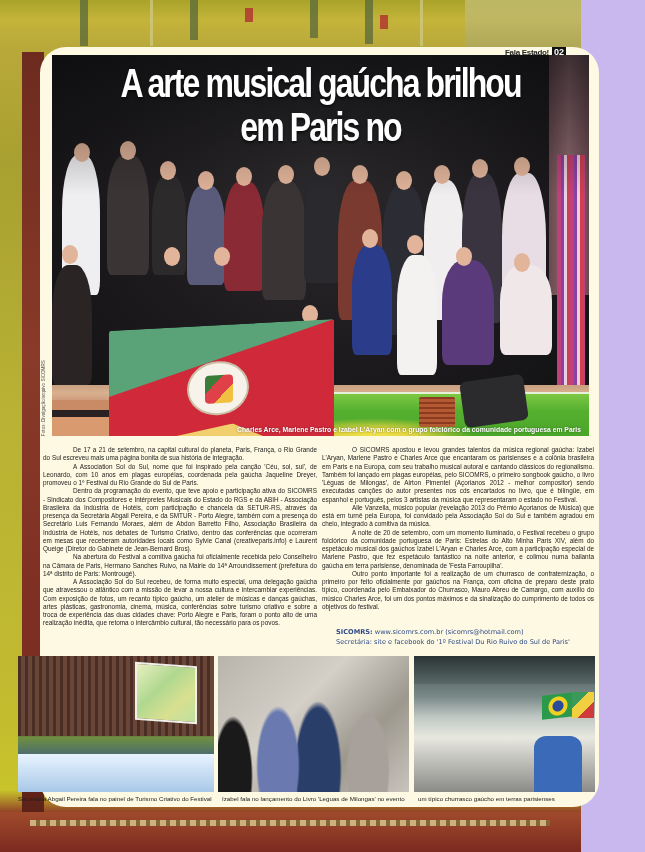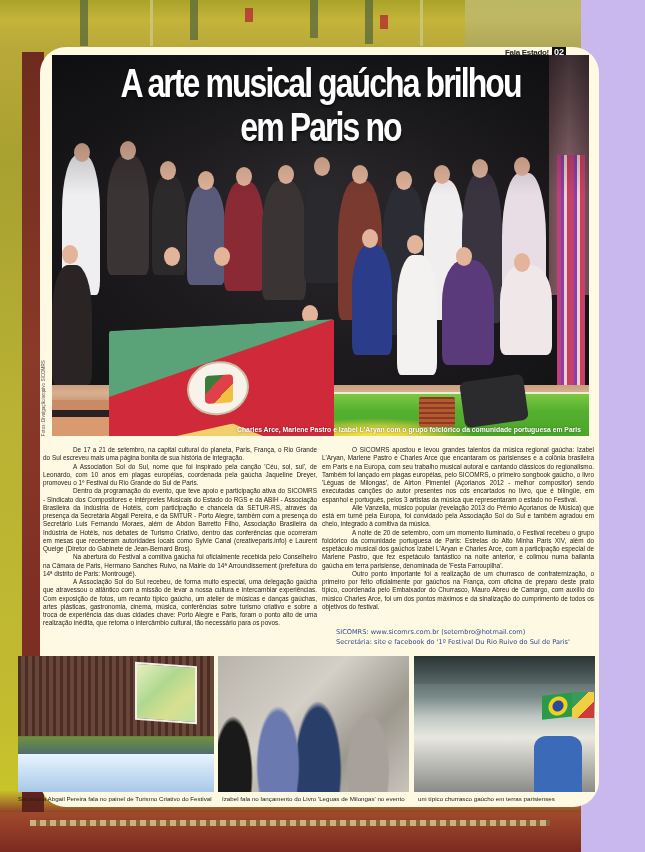--- a/index.html
+++ b/index.html
@@ -172,21 +172,21 @@
       font-family: "Liberation Sans", sans-serif;
     }
     .col p { text-indent: 30px; }
     .col-left { left: 43px; width: 274px; }
     .col-right { left: 322px; width: 272px; }
     .contacts {
       position: absolute; left: 336px; top: 627px; width: 260px;
       font-size: 6.6px; line-height: 10px; color: #2f4a8a;
       font-family: "DejaVu Sans", sans-serif;
     }
-    .contacts .lbl { font-weight: normal; }
+    .contacts .lbl { font-weight: bold; }
 
     
     .thumb {
       position: absolute; top: 656px; height: 136px; overflow: hidden;
     }
     .thumb-1 { left: 18px; width: 196px;
       background: linear-gradient(180deg, #3a2620 0, #5a3a30 55%, #6e8e40 60%, #3a5a8a 80%, #a8c8e8 82%, #b8d8f0 100%);
     }
     .thumb-1 .curtain { position:absolute; left:0; top:0; width:100%; height:80px;
       background: repeating-linear-gradient(90deg, #4a2e26 0 3px, #6a4638 3px 7px); }
@@ -324,21 +324,21 @@
 <div class="col col-right">
   <p>O SICOMRS apostou e levou grandes talentos da música regional gaúcha: Izabel L'Aryan, Marlene Pastro e Charles Arce que encantaram os parisienses e a colônia brasileira em Paris e na Europa, com seu trabalho musical autoral e cantando clássicos do regionalismo. Também foi lançado em plagas européias, pelo SICOMRS, o primeiro songbook gaúcho, o livro 'Léguas de Milongas', de Airton Pimentel (Açorianos 2012 - melhor compositor) sendo executadas canções do autor presentes nos cds encartados no livro, que é bilíngüe, em espanhol e português, pelos 3 artistas da música que representaram o estado no Festival.</p>
   <p>Alle Vanzella, músico popular (revelação 2013 do Prêmio Açorianos de Música) que está em turnê pela Europa, foi convidado pela Associação Sol do Sul e também agradou em cheio, integrado à comitiva da música.</p>
   <p>A noite de 20 de setembro, com um momento iluminado, o Festival recebeu o grupo folclórico da comunidade portuguesa de Paris: Estrelas do Alto Minha Paris XIV, além do espetáculo musical dos gaúchos Izabel L'Aryan e Charles Arce, com a participação especial de Marlene Pastro, que fez espetáculo fantástico na noite anterior, e colimou numa bailanta gaúcha em terra parisiense, denominada de 'Festa Farroupilha'.</p>
   <p>Outro ponto importante foi a realização de um churrasco de confraternização, o primeiro por feito oficialmente por gaúchos na França, com oficina de preparo deste prato típico, coordenada pelo Embaixador do Churrasco, Mauro Abreu de Camargo, com auxílio do músico Charles Arce, foi um dos pontos máximos e da sinalização do cumprimento de todos os objetivos do festival.</p>
 </div>
 
 <div class="contacts">
   <div>
     <span class="lbl">SICOMRS:</span>
-    <span>www.sicomrs.com.br  (setembro@hotmail.com)</span>
+    <span>www.sicomrs.com.br  (sicomrs@hotmail.com)</span>
   </div>
   <div>
     <span>Secretária:</span>
     <span>site e facebook do '1º Festival Du Rio Ruivo do Sul de Paris'</span>
   </div>
 </div>
 
 <div class="thumb thumb-1">
   <div class="curtain"></div>
   <div class="screen"></div>

